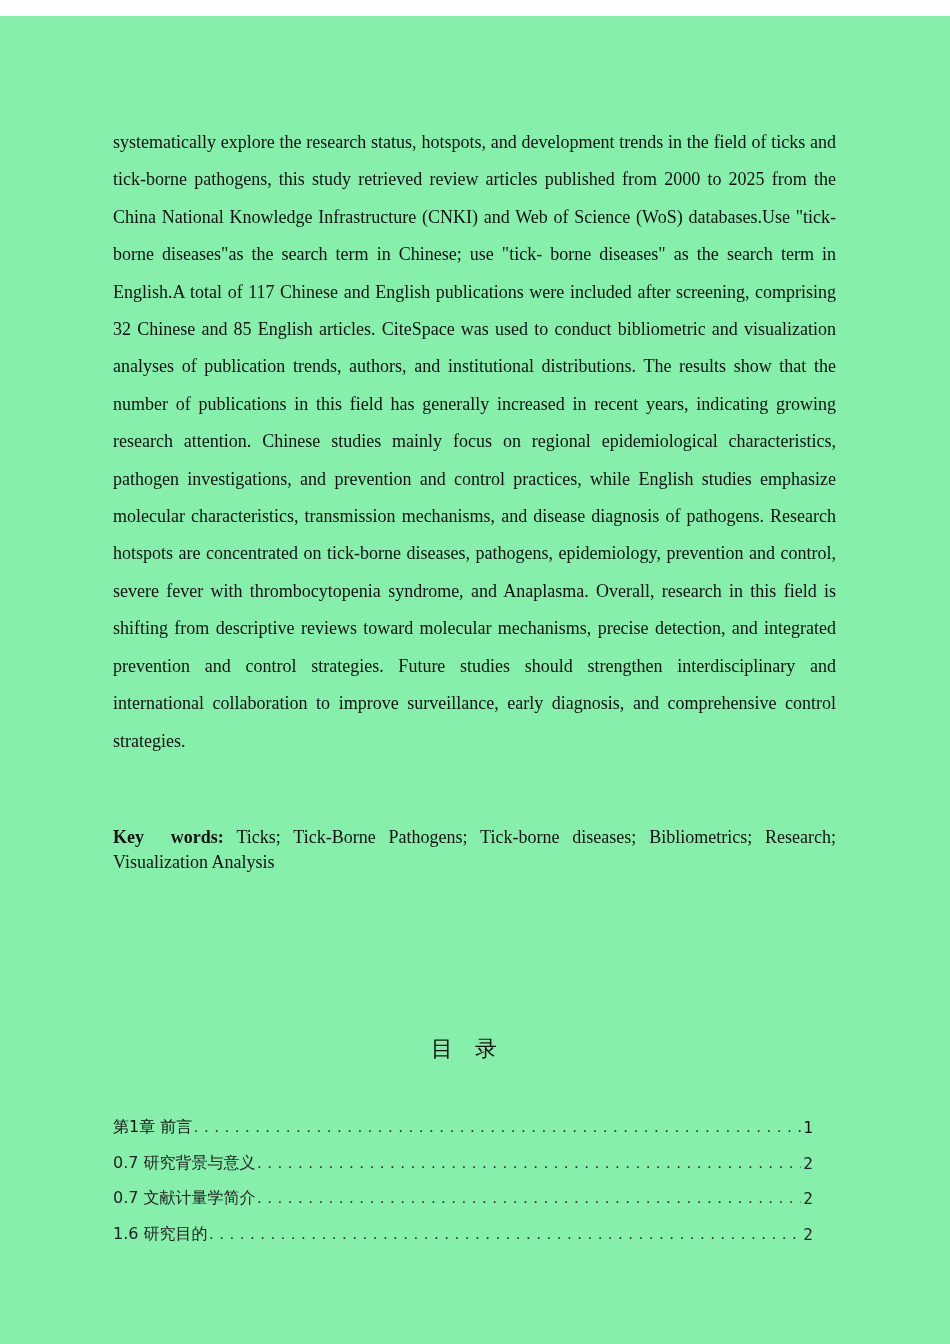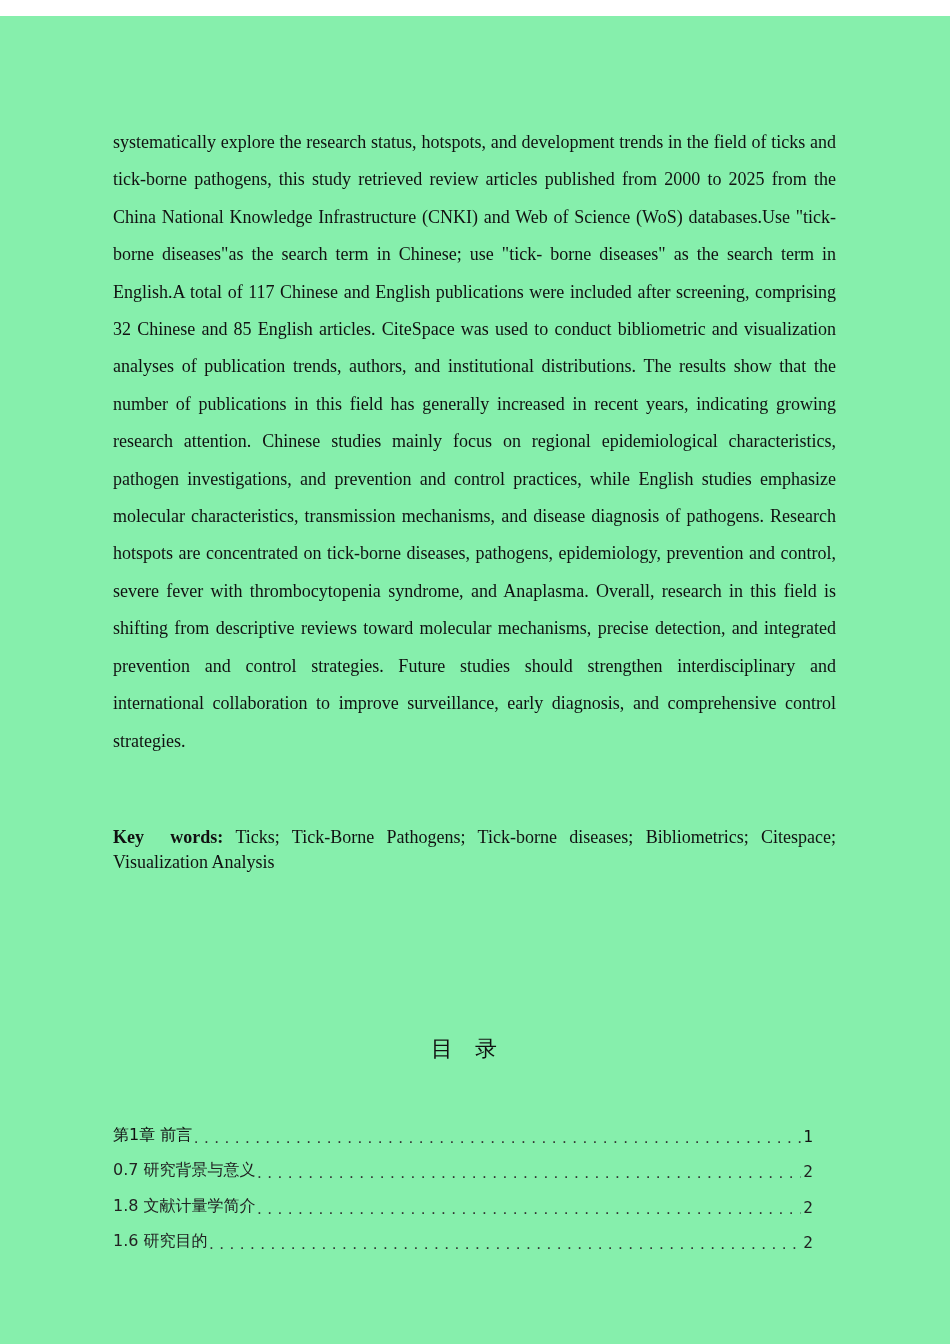--- a/index.html
+++ b/index.html
@@ -15,51 +15,51 @@
     font-family: "Liberation Serif", serif; font-size: 18px; line-height: 25px;
     color: #111; text-align: justify; margin: 0;
   }
   .keywords .kw-label { font-weight: bold; word-spacing: 14px; margin-top: 16px; }
   .toc-title {
     position: absolute; left: 0; top: 1018px; width: 950px; text-align: center;
     font-family: Liberation Serif, serif; font-size: 22px; color: #111; letter-spacing: 22px;
   }
   .toc { position: absolute; left: 113px; top: 1094px; width: 700px; }
   .toc-row {
-    display: flex; align-items: flex-end; height: 35.5px;
+    display: flex; align-items: center; height: 35.5px;
     font-family: "DejaVu Sans", sans-serif; font-size: 16px; color: #222;
   }
   .toc-row.chapter { color: #111; }
   .toc-label { white-space: nowrap; }
   .toc-dots { flex: 1; overflow: hidden; white-space: nowrap; font-family: "DejaVu Sans Mono", monospace; font-size: 13px; letter-spacing: 2.4px; color: #333; }
   .toc-page { font-family: "DejaVu Sans Mono", monospace; font-size: 16px; margin-left: 2px; }
 </style>
 </head>
 <body>
 
 <div class="page">
   <p class="abstract">systematically explore the research status, hotspots, and development trends in the field of ticks and tick-borne pathogens, this study retrieved review articles published from 2000 to 2025 from the China National Knowledge Infrastructure (CNKI) and Web of Science (WoS) databases.Use "tick-  borne diseases"as the search term in Chinese; use "tick-  borne diseases" as the search term in English.A total of 117 Chinese and English publications were included after screening, comprising 32 Chinese and 85 English articles. CiteSpace was used to conduct bibliometric and visualization analyses of publication trends, authors, and institutional distributions. The results show that the number of publications in this field has generally increased in recent years, indicating growing research attention. Chinese studies mainly focus on regional epidemiological characteristics, pathogen investigations, and prevention and control practices, while English studies emphasize molecular characteristics, transmission mechanisms, and disease diagnosis of pathogens. Research hotspots are concentrated on tick-borne diseases, pathogens, epidemiology, prevention and control, severe fever with thrombocytopenia syndrome, and Anaplasma. Overall, research in this field is shifting from descriptive reviews toward molecular mechanisms, precise detection, and integrated prevention and control strategies. Future studies should strengthen interdisciplinary and international collaboration to improve surveillance, early diagnosis, and comprehensive control strategies.</p>
 
-  <p class="keywords"><span class="kw-label">Key words:</span><span> Ticks; Tick-Borne Pathogens;  Tick-borne  diseases;  Bibliometrics; Citespace; Visualization Analysis</span></p>
+  <p class="keywords"><span class="kw-label">Key words:</span><span> Ticks; Tick-Borne Pathogens;  Tick-borne  diseases;  Bibliometrics; Research; Visualization Analysis</span></p>
 
   <div class="toc-title">目录</div>
 
   <div class="toc">
     <div class="toc-row chapter">
       <span class="toc-label">第1章 前言</span>
       <span class="toc-dots">........................................................................................................</span>
       <span class="toc-page">1</span>
     </div>
     <div class="toc-row">
       <span class="toc-label">0.7 研究背景与意义</span>
       <span class="toc-dots">........................................................................................................</span>
       <span class="toc-page">2</span>
     </div>
     <div class="toc-row">
-      <span class="toc-label">1.8 文献计量学简介</span>
+      <span class="toc-label">0.7 文献计量学简介</span>
       <span class="toc-dots">........................................................................................................</span>
       <span class="toc-page">2</span>
     </div>
     <div class="toc-row">
       <span class="toc-label">1.6 研究目的</span>
       <span class="toc-dots">........................................................................................................</span>
       <span class="toc-page">2</span>
     </div>
   </div>
 </div>

